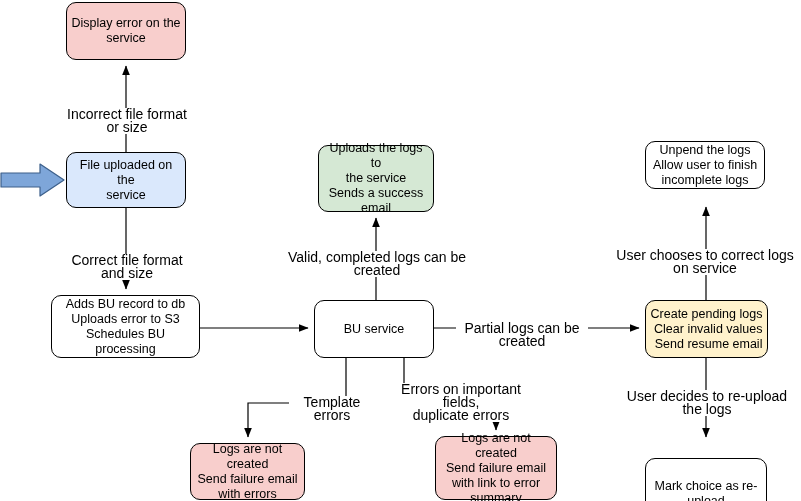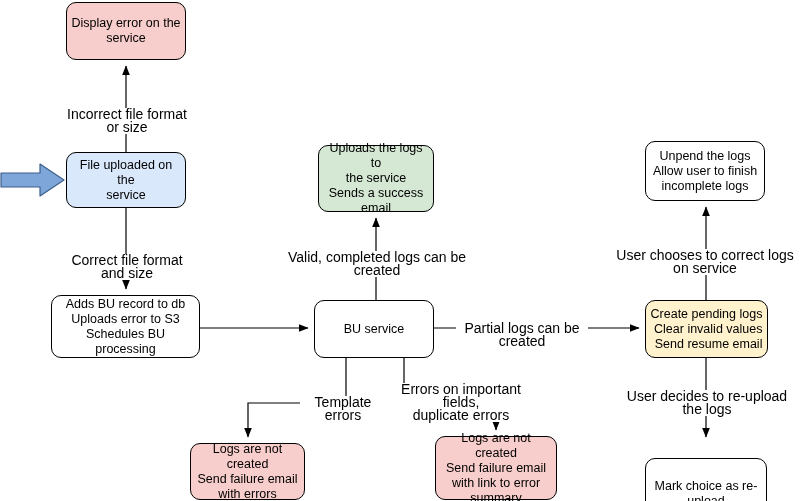--- a/index.html
+++ b/index.html
@@ -132,40 +132,40 @@
 
   <div class="node" style="left:190px; top:443px; width:115px; height:57px; background:#f8cecc;">Logs are not created
 Send failure email
 with errors</div>
 
   <div class="node" style="left:435px; top:436px; width:122px; height:64px; background:#f8cecc;">Logs are not created
 Send failure email
 with link to error
 summary</div>
 
-  <div class="node" style="left:645px; top:141px; width:120px; height:60px; background:#ffffff;">Unpend the logs
+  <div class="node" style="left:645px; top:141px; width:120px; height:48px; background:#ffffff;">Unpend the logs
 Allow user to finish
 incomplete logs</div>
 
   <div class="node" style="left:645px; top:300px; width:123px; height:58px; background:#fff2cc;text-align:right;">Create pending logs
 Clear invalid values
 Send resume email</div>
 
   <div class="node" style="left:645px; top:443px; width:122px; height:72px; background:#ffffff;margin-top:15px;">Mark choice as re-
 upload</div>
 
   <div class="edge-label" style="left:58px; top:108px; width:136px;">Incorrect file format or size</div>
 
   <div class="edge-label" style="left:59px; top:254px; width:134px;">Correct file format and size</div>
 
   <div class="edge-label" style="left:284px; top:251px; width:184px;">Valid, completed logs can be created</div>
 
   <div class="edge-label" style="left:456px; top:322px; width:130px;">Partial logs can be created</div>
 
-  <div class="edge-label" style="left:289px; top:396px; width:84px;margin-left:11px;">Template errors</div>
+  <div class="edge-label" style="left:289px; top:396px; width:84px;">Template errors</div>
 
   <div class="edge-label" style="left:394px; top:383px; width:132px;">Errors on important fields,
 duplicate errors</div>
 
   <div class="edge-label" style="left:607px; top:249px; width:194px;">User chooses to correct logs on service</div>
 
   <div class="edge-label" style="left:619px; top:390px; width:174px;">User decides to re-upload the logs</div>
 
 </div>
 

